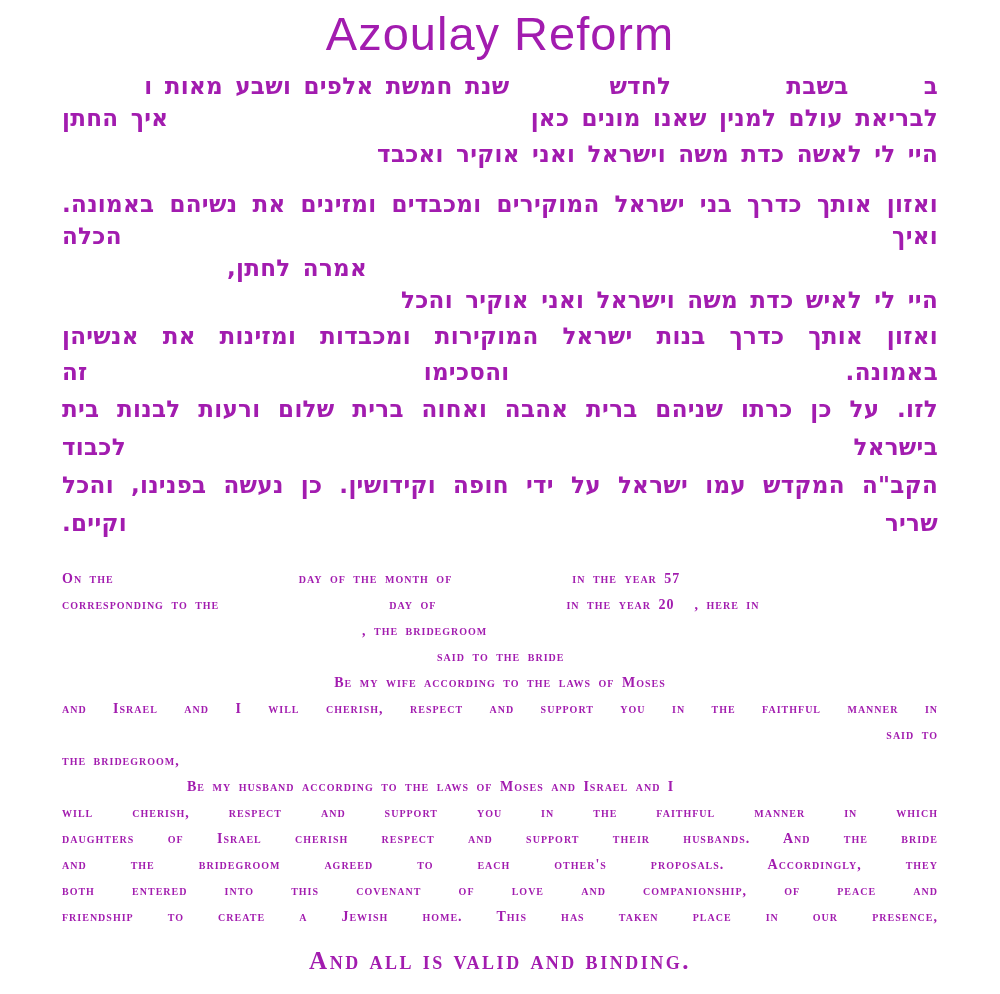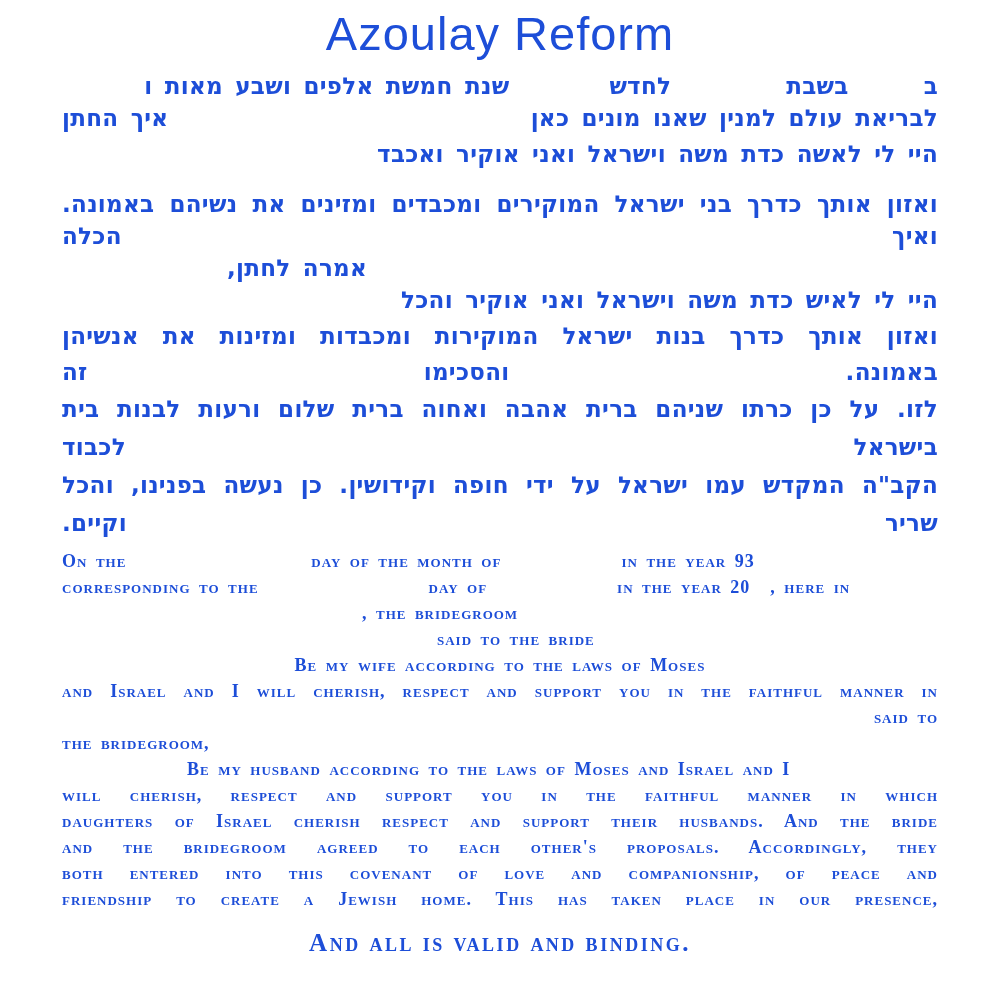--- a/index.html
+++ b/index.html
@@ -1,19 +1,19 @@
 <!DOCTYPE html>
 <html lang="en"><head>
 <meta charset="utf-8">
 <style>
   html,body{margin:0;padding:0;background:#ffffff;}
   .page{
     position:relative;
     width:1000px;height:994px;
-    background:#ffffff;color:#1d4ed8;
+    background:#ffffff;color:#a21caf;
     overflow:hidden;
     font-family:"Liberation Serif",serif;
   }
   
   .title{
     margin:0;padding-top:6px;
     text-align:center;
     font-family:"Liberation Sans",sans-serif;
     font-weight:400;
     font-size:47px;
@@ -37,26 +37,26 @@
   .hl3{text-align:left;padding-left:167px;line-height:31px;}
   .hl4{margin-top:4px;}
   .hl5{margin-top:18px;}
   .hl6{text-align:left;padding-left:165px;}
   .hl8{margin-top:2px;line-height:36px;}
   .hl9{line-height:38px;}
   .hl10{line-height:38px;}
   .just{text-align:justify;text-align-last:justify;white-space:normal;}
   
   .english{
-    margin-top:6px;
+    margin-top:24px;
     padding:0 62px;
     font-family:"Liberation Serif",serif;
     font-variant:small-caps;
     font-weight:700;
-    font-size:18px;
+    font-size:14px;
     letter-spacing:1px;
     word-spacing:3px;
   }
   .eline{line-height:26px;white-space:nowrap;}
   .eflex{display:flex;align-items:baseline;}
   .el3{padding-left:300px;}
   .el4{padding-left:375px;}
   .el5{text-align:center;}
   .el8{text-align:right;}
   .el10{padding-left:125px;}
@@ -111,21 +111,21 @@
     <div class="hline hl10 just">הקב"ה המקדש עמו ישראל על ידי חופה וקידושין. כן נעשה בפנינו, והכל שריר וקיים.</div>
   </section>
 
   <section class="english">
 
     <div class="eline eflex">
       <span>On the</span>
       <span class="blank g185"></span>
       <span>day of the month of</span>
       <span class="blank g120"></span>
-      <span>in the year 93</span>
+      <span>in the year 57</span>
     </div>
 
     <div class="eline eflex">
       <span>corresponding to the</span>
       <span class="blank g170"></span>
       <span>day of</span>
       <span class="blank g130"></span>
       <span>in the year 20</span>
       <span class="blank g20"></span>
       <span>, here in</span>

